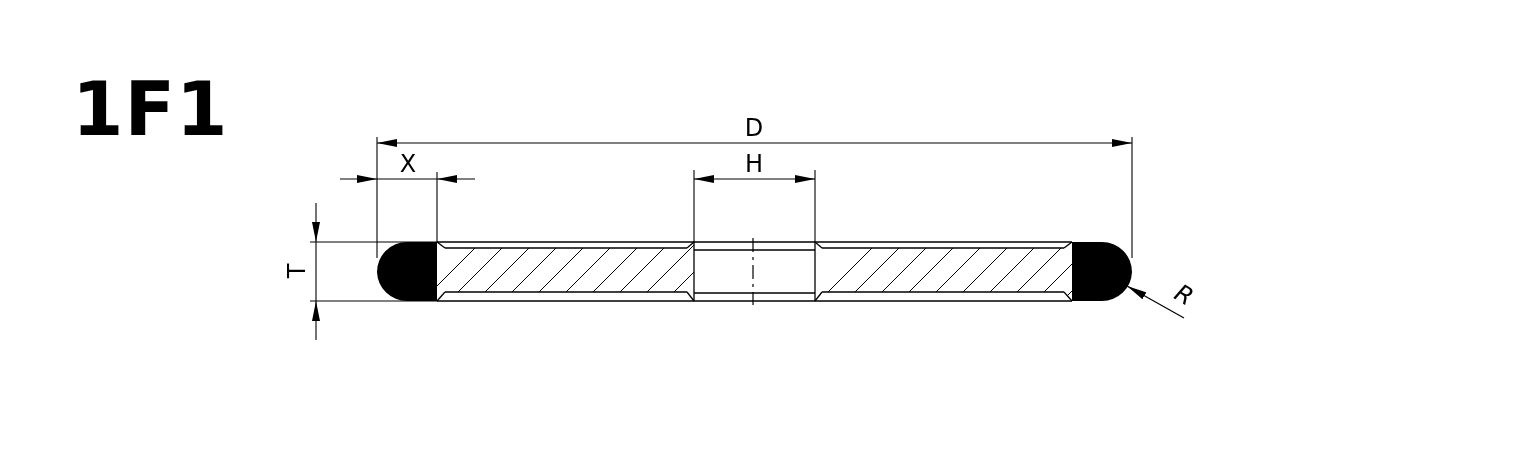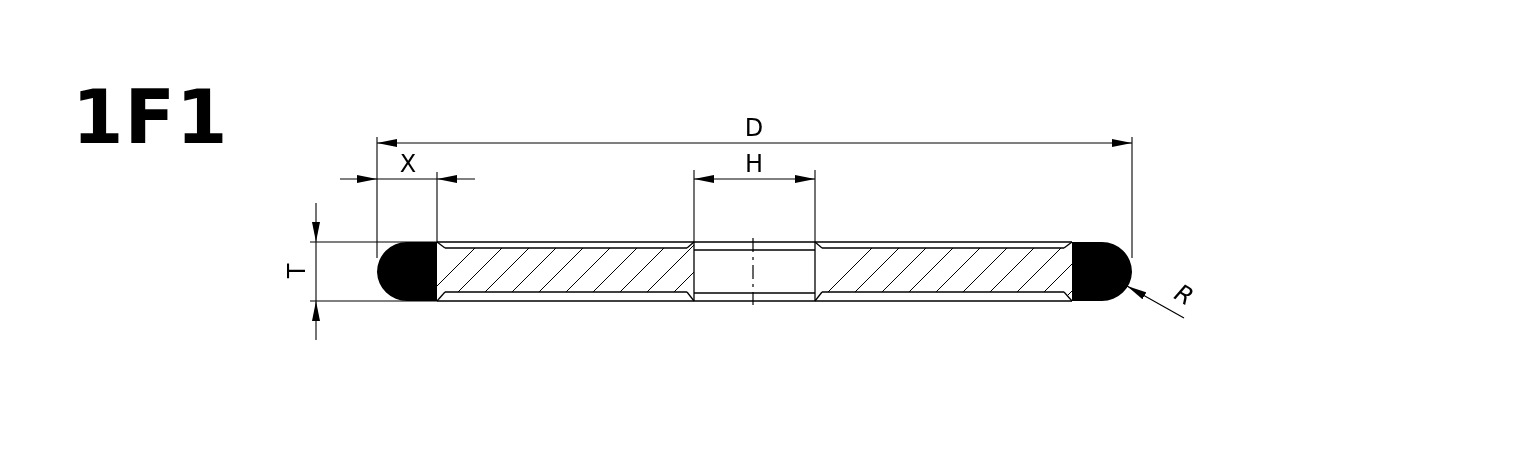--- a/index.html
+++ b/index.html
@@ -1,20 +1,20 @@
 <!DOCTYPE html>
 <html><head>
   <meta charset="utf-8">
   <style>
     html, body { margin: 0; padding: 0; background: #ffffff; }
     body { width: 1521px; height: 460px; position: relative; overflow: hidden; }
     .title {
       position: absolute; left: 72px; top: 72px;
       font-family: "DejaVu Sans", sans-serif; font-weight: bold;
-      font-size: 74px; line-height: 1; color: #000; letter-spacing: 1px; margin-top: 8px;
+      font-size: 74px; line-height: 1; color: #000; letter-spacing: 1px;
     }
     svg.drawing { position: absolute; left: 0; top: 0; }
     .lbl { font-family: "DejaVu Sans", sans-serif; font-size: 24px; fill: #000; }
   </style>
 </head>
 <body>
 
 <div class="title">1F1</div>
 
 <svg class="drawing" width="1521" height="460" viewBox="0 0 1521 460">

